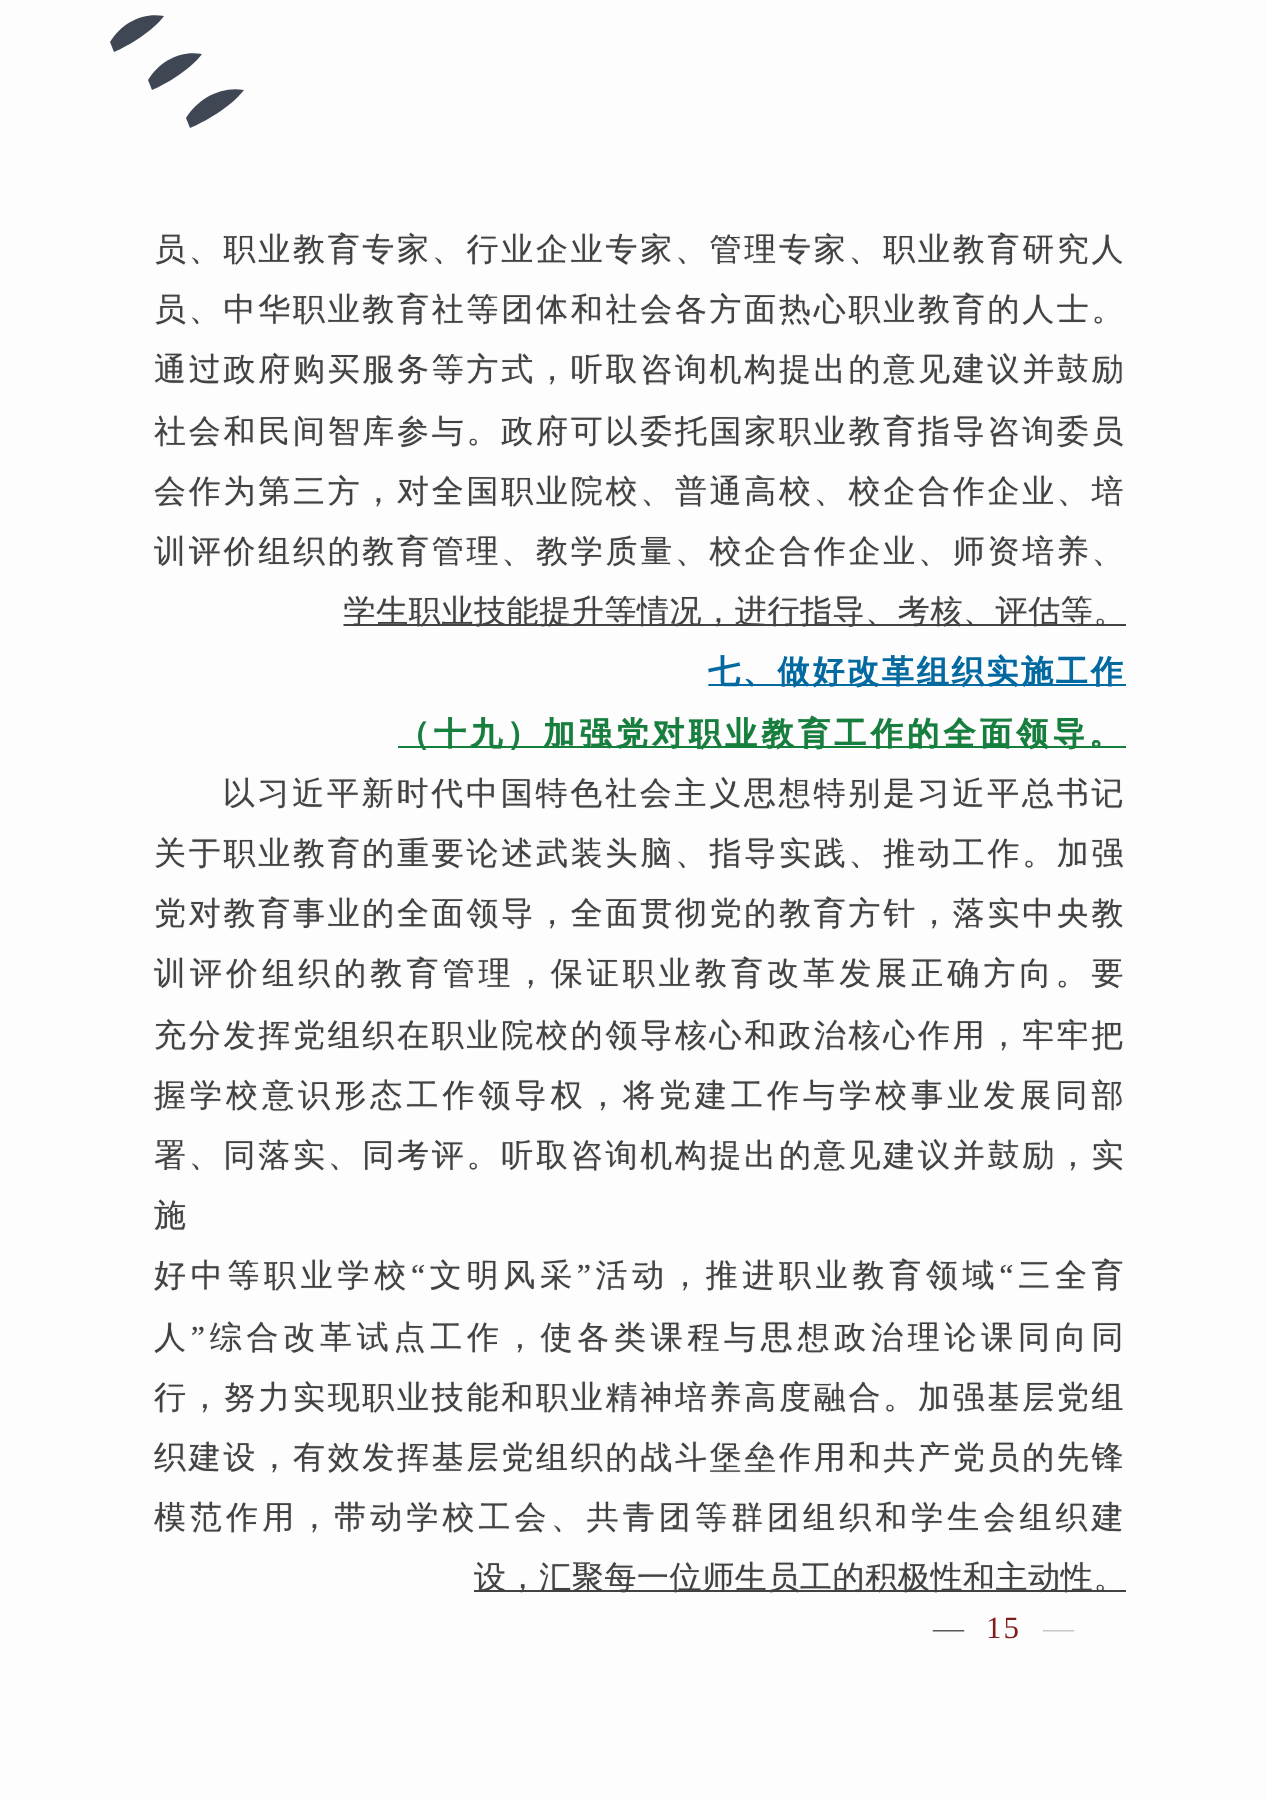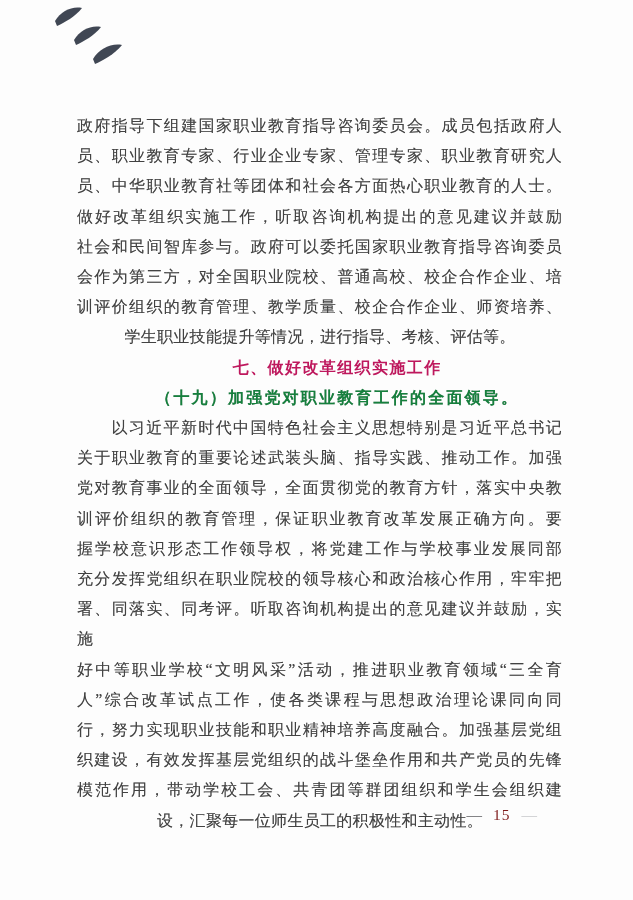--- a/index.html
+++ b/index.html
@@ -37,29 +37,30 @@
     text-shadow: 0 0 0.5px rgba(66,66,66,0.45);
   }
   .jf {
     white-space: normal;
     text-align: justify;
     text-align-last: justify;
     text-justify: inter-character;
   }
   .short {
     letter-spacing: 0.3px;
-    text-align: center;
+    text-align: right;
+    text-decoration: underline;
   }
   .ind {
     text-indent: 34.4px;
   }
   .heading {
     font-family: "Liberation Sans", "DejaVu Sans", sans-serif;
     font-weight: bold;
-    color: #be185d;
+    color: #0369a1;
     letter-spacing: 1.4px;
     text-shadow: none;
   }
   .sub {
     font-weight: 600;
     color: #15803d;
     letter-spacing: 2.2px;
     text-shadow: 0 0 0.4px rgba(50,50,50,0.4);
   }
   .footer {
@@ -83,38 +84,37 @@
 
   <svg class="scan-marks" viewBox="0 0 92 68" xmlns="http://www.w3.org/2000/svg">
     <g fill="#272e3d" opacity="0.88">
       <path d="M3 16 C9 6 20 1 30 3 C24 11 12 18 5 21 Z"></path>
       <path d="M22 35 C28 25 39 20 49 22 C43 30 31 37 24 40 Z"></path>
       <path d="M41 54 C47 44 59 38 70 40 C63 49 50 56 43 59 Z"></path>
     </g>
   </svg>
 
   <div class="textblock">
-    <div class="ln jf">政府指导下组建国家职业教育指导咨询委员会。成员包括政府人</div>
     <div class="ln jf">员、职业教育专家、行业企业专家、管理专家、职业教育研究人</div>
     <div class="ln jf">员、中华职业教育社等团体和社会各方面热心职业教育的人士。</div>
-    <div class="ln jf">做好改革组织实施工作，听取咨询机构提出的意见建议并鼓励</div>
+    <div class="ln jf">通过政府购买服务等方式，听取咨询机构提出的意见建议并鼓励</div>
     <div class="ln jf">社会和民间智库参与。政府可以委托国家职业教育指导咨询委员</div>
     <div class="ln jf">会作为第三方，对全国职业院校、普通高校、校企合作企业、培</div>
     <div class="ln jf">训评价组织的教育管理、教学质量、校企合作企业、师资培养、</div>
     <div class="ln short">学生职业技能提升等情况，进行指导、考核、评估等。</div>
 
     <div class="ln short ind heading">七、做好改革组织实施工作</div>
     <div class="ln short ind sub">（十九）加强党对职业教育工作的全面领导。</div>
 
     <div class="ln jf ind">以习近平新时代中国特色社会主义思想特别是习近平总书记</div>
     <div class="ln jf">关于职业教育的重要论述武装头脑、指导实践、推动工作。加强</div>
     <div class="ln jf">党对教育事业的全面领导，全面贯彻党的教育方针，落实中央教</div>
     <div class="ln jf">训评价组织的教育管理，保证职业教育改革发展正确方向。要</div>
+    <div class="ln jf">充分发挥党组织在职业院校的领导核心和政治核心作用，牢牢把</div>
     <div class="ln jf">握学校意识形态工作领导权，将党建工作与学校事业发展同部</div>
-    <div class="ln jf">充分发挥党组织在职业院校的领导核心和政治核心作用，牢牢把</div>
     <div class="ln jf">署、同落实、同考评。听取咨询机构提出的意见建议并鼓励，实施</div>
     <div class="ln jf">好中等职业学校“文明风采”活动，推进职业教育领域“三全育</div>
     <div class="ln jf">人”综合改革试点工作，使各类课程与思想政治理论课同向同</div>
     <div class="ln jf">行，努力实现职业技能和职业精神培养高度融合。加强基层党组</div>
     <div class="ln jf">织建设，有效发挥基层党组织的战斗堡垒作用和共产党员的先锋</div>
     <div class="ln jf">模范作用，带动学校工会、共青团等群团组织和学生会组织建</div>
     <div class="ln short">设，汇聚每一位师生员工的积极性和主动性。</div>
   </div>
 
   <div class="footer">

